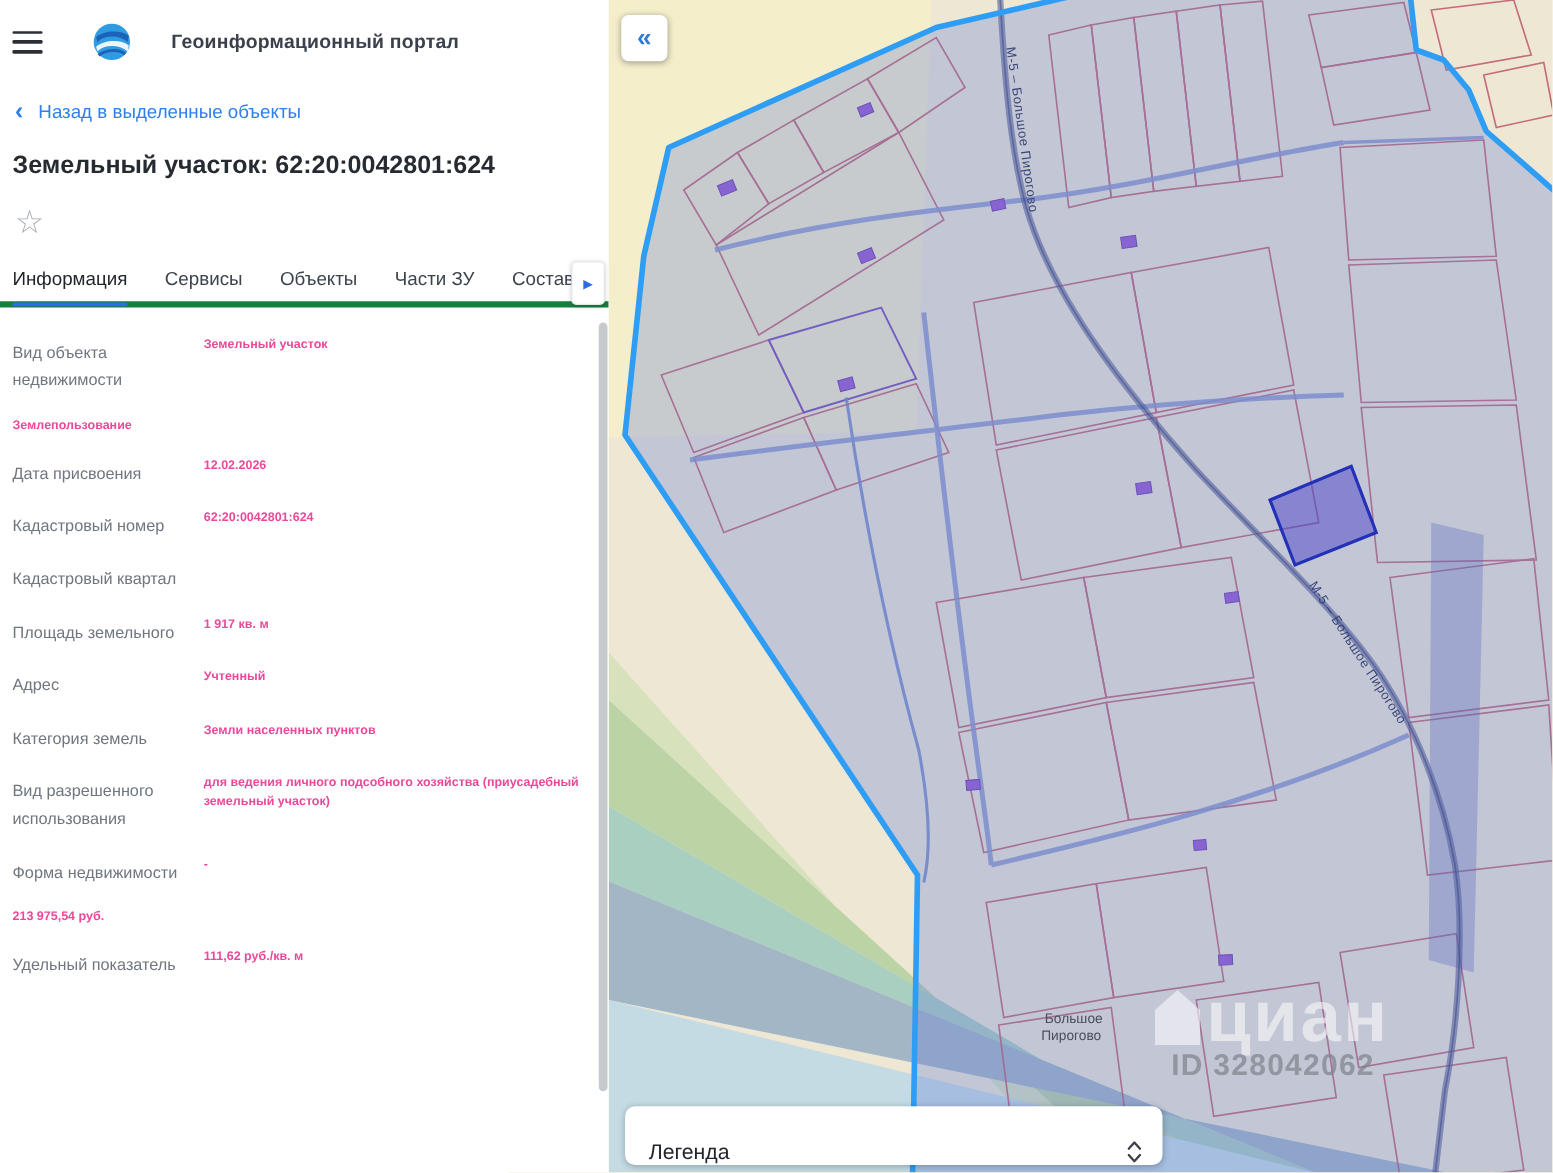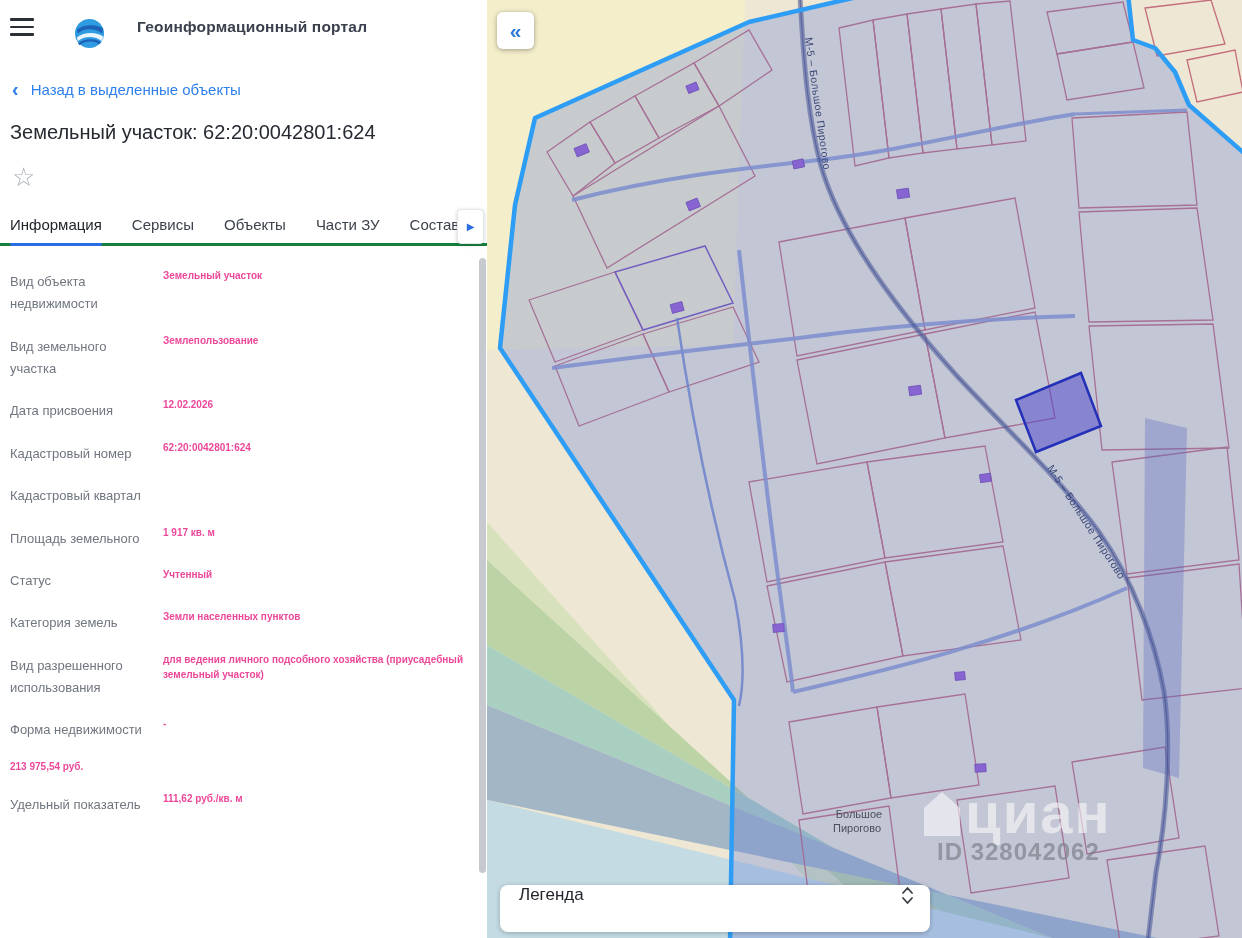--- a/index.html
+++ b/index.html
@@ -1,53 +1,53 @@
 <!DOCTYPE html>
 <html><head>
 <meta charset="utf-8">
 <style>
   * { box-sizing: border-box; margin: 0; padding: 0; }
   html,body { width:1242px; height:938px; overflow:hidden; }
   body { font-family:"Liberation Sans", sans-serif; display:flex; background:#fff; }
 
   
   .left-panel { position:relative; width:487px; height:938px; background:#fff; flex:none; overflow:hidden; }
-  .lp-header { display:flex; align-items:flex-start; padding:18px 2px 0 10px;gap:23px; }
+  .lp-header { display:flex; align-items:center; padding:18px 2px 0 10px;gap:23px; }
   .hamburger { width:24px; height:18px; display:flex; flex-direction:column; justify-content:space-between; cursor:pointer; }
   .hamburger span { display:block; height:2.6px; background:#2b2f36; border-radius:1px; }
   .logo { margin-left:17px; width:31px; height:31px; flex:none; }
   .portal-title { margin-left:9px; font-size:15.5px; font-weight:600; color:#3a414d; letter-spacing:.2px; }
 
   .back-row { display:flex; align-items:center; margin:30px 0 0 12px; color:#2f80ed; font-size:15px; cursor:pointer; }
   .back-chevron { font-size:20px; font-weight:bold; margin-right:12px; line-height:1; }
 
-  .page-title { margin:22px 12px 0 10px; font-size:20px; font-weight:400; color:#262a31; }
+  .page-title { margin:22px 12px 0 10px; font-size:20px; font-weight:700; color:#262a31; }
 
   .fav-star { margin:20px 0 0 12px; font-size:26px; color:#a6adb6; line-height:1; width:28px; cursor:pointer; }
 
-  .tabs { position:relative; margin-top:16px; height:40px; border-bottom:3px solid #15803d; display:flex; align-items:center; padding-left:10px; }
+  .tabs { position:relative; margin-top:16px; height:40px; border-bottom:5px solid #15803d; display:flex; align-items:center; padding-left:10px; }
   .tab { position:relative; height:40px; display:flex; align-items:center; margin-right:30px; font-size:15px; color:#3c434d; cursor:pointer; white-space:nowrap; }
   .tab.active { color:#21252c; }
   .tab.active::after { content:""; position:absolute; left:0; right:0; bottom:-1px; height:3px; background:#2b6de4; border-radius:2px; }
   .tabs-more { position:absolute; right:3px; top:3px; width:27px; height:35px; background:#fff; border:1px solid #e3e6ea; border-radius:4px; box-shadow:0 1px 4px rgba(0,0,0,.18); display:flex; align-items:center; justify-content:center; color:#2b6de4; font-size:10px; cursor:pointer; }
 
   .info-list { padding:22px 16px 0 10px; }
   .info-row { display:grid; grid-template-columns:153px 1fr; margin-bottom:17px; }
   .info-label { font-size:13px; color:#70767f; line-height:1.72; padding-right:14px; padding-top:3px; }
   .info-value { font-size:10px; color:#ec4899; line-height:1.5;font-weight:bold; }
 
   .panel-scrollbar { position:absolute; right:1px; top:258px; width:7px; height:615px; background:#c6c9ce; border-radius:4px; }
 
   
   .map-panel { position:relative; width:755px; height:938px; flex:none; overflow:hidden; background:#eee7d3; }
   .map-svg { position:absolute; inset:0; }
 
   .map-collapse { position:absolute; left:10px; top:12px; width:37px; height:37px; background:#fff; border-radius:6px; box-shadow:0 1px 5px rgba(0,0,0,.35); display:flex; align-items:center; justify-content:center; color:#2e7cd6; font-size:21px; font-weight:bold; cursor:pointer; }
 
-  .legend-bar { position:absolute; left:13px; bottom:6px; width:430px; height:47px; background:#fff; border-radius:8px; box-shadow:0 1px 5px rgba(0,0,0,.25); display:flex; align-items:flex-start; justify-content:space-between; padding:0 16px 0 19px; cursor:pointer; }
+  .legend-bar { position:absolute; left:13px; bottom:6px; width:430px; height:47px; background:#fff; border-radius:8px; box-shadow:0 1px 5px rgba(0,0,0,.25); display:flex; align-items:flex-end; justify-content:space-between; padding:0 16px 0 19px; cursor:pointer; }
   .legend-label { font-size:17px; color:#22262c; }
 </style>
 </head>
 <body>
 
 <div class="left-panel">
 
   <div class="lp-header">
     <div class="hamburger">
       <span></span>
@@ -92,40 +92,39 @@
         <span>▶</span>
       </div>
   </div>
 
   <div class="info-list">
     <div class="info-row">
       <div class="info-label">Вид объекта недвижимости</div>
       <div class="info-value">Земельный участок</div>
     </div>
     <div class="info-row">
-      <div class="info-label">Вид земельного участка</div>
       <div class="info-value">Землепользование</div>
     </div>
     <div class="info-row">
       <div class="info-label">Дата присвоения</div>
       <div class="info-value">12.02.2026</div>
     </div>
     <div class="info-row">
       <div class="info-label">Кадастровый номер</div>
       <div class="info-value">62:20:0042801:624</div>
     </div>
     <div class="info-row">
       <div class="info-label">Кадастровый квартал</div>
     </div>
     <div class="info-row">
       <div class="info-label">Площадь земельного</div>
       <div class="info-value">1 917 кв. м</div>
     </div>
     <div class="info-row">
-      <div class="info-label">Статус</div>
+      <div class="info-label">Адрес</div>
       <div class="info-value">Учтенный</div>
     </div>
     <div class="info-row">
       <div class="info-label">Категория земель</div>
       <div class="info-value">Земли населенных пунктов</div>
     </div>
     <div class="info-row">
       <div class="info-label">Вид разрешенного использования</div>
       <div class="info-value">для ведения личного подсобного хозяйства (приусадебный земельный участок)</div>
     </div>

